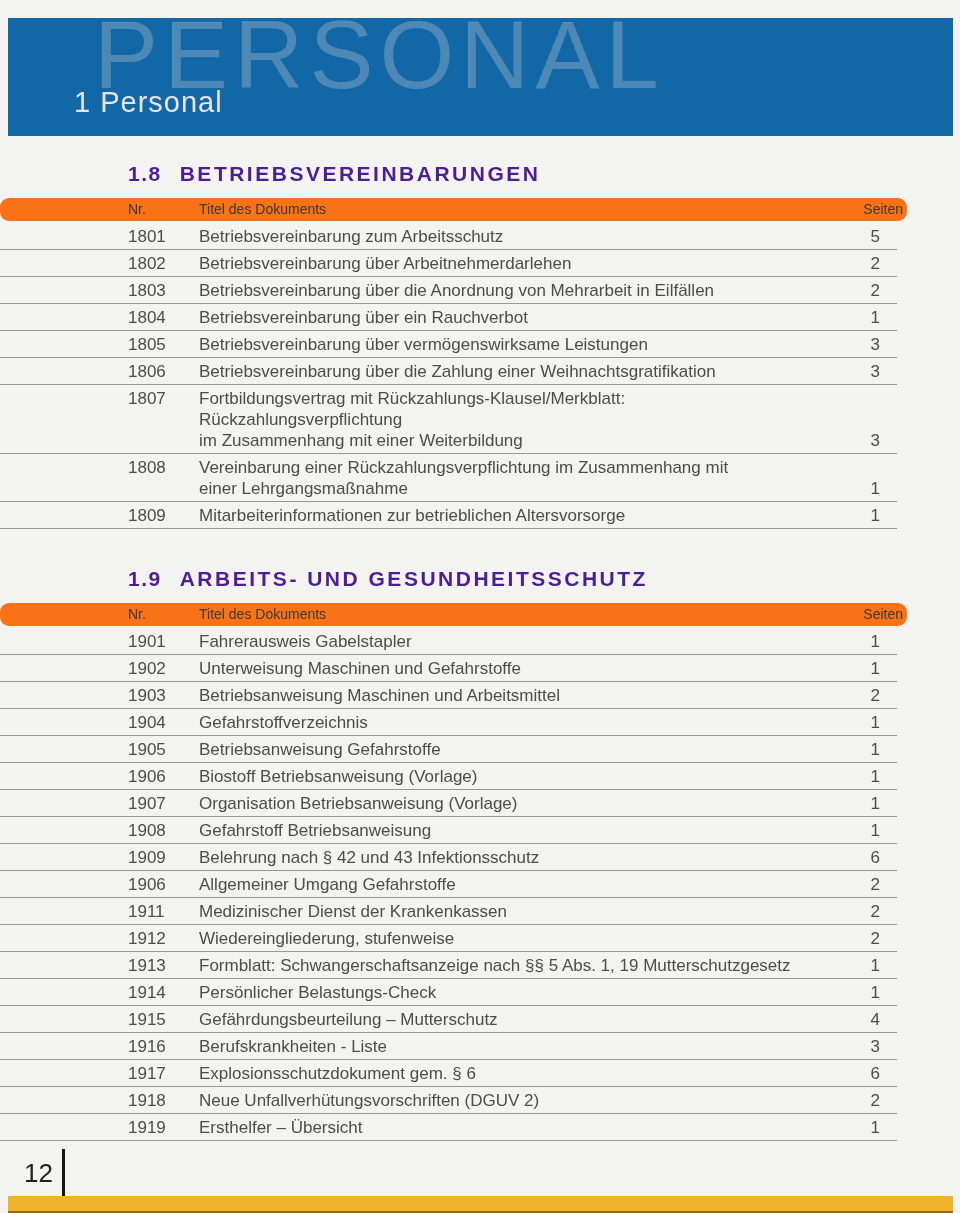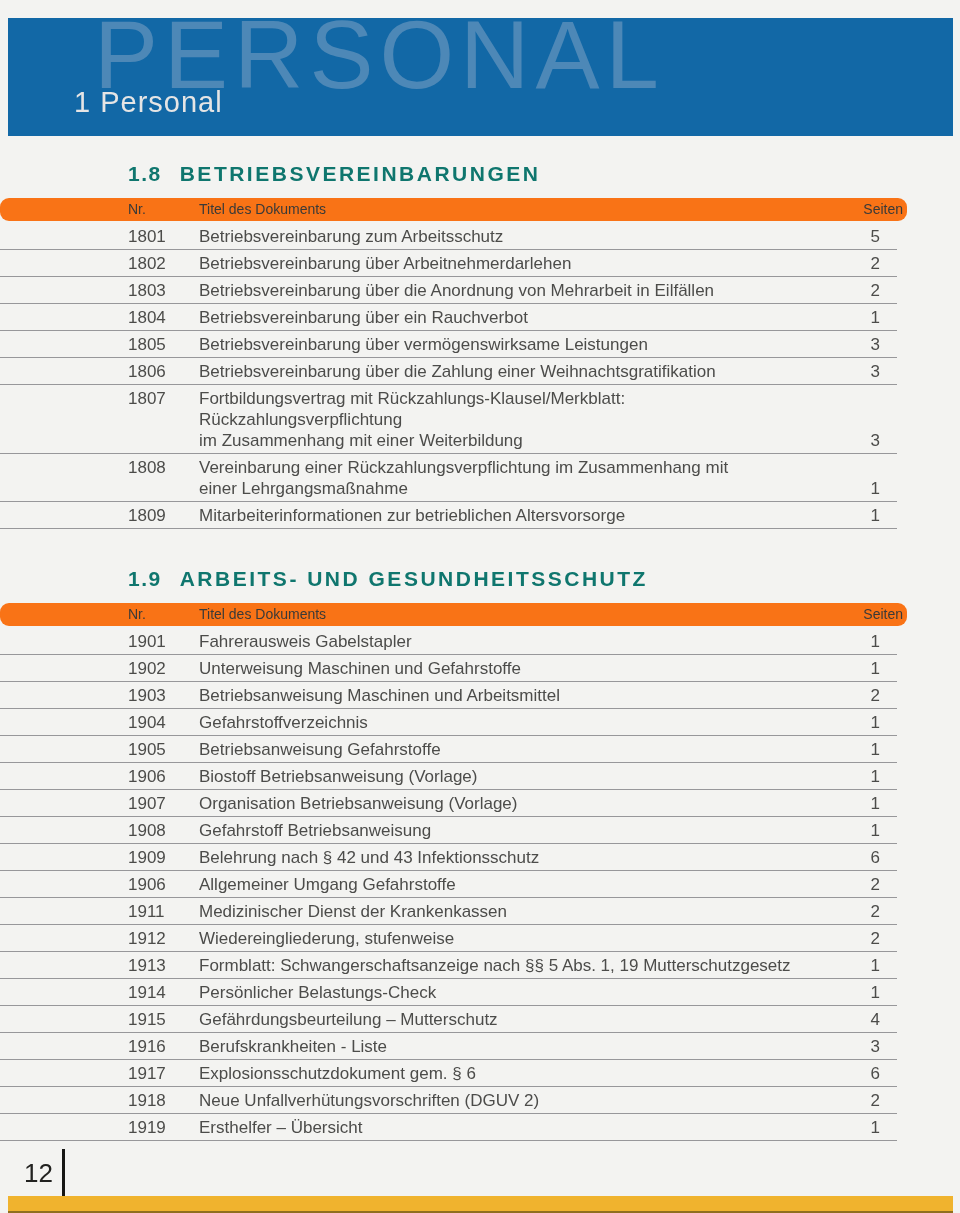--- a/index.html
+++ b/index.html
@@ -24,21 +24,21 @@
     color:#4d88b7;white-space:nowrap;
   }
   .chapter-title{
     position:absolute;left:66px;top:52px;
     font-size:29px;color:#e5e5e5;letter-spacing:1px;margin-top:16px;
   }
   
   .sections{position:absolute;top:124px;left:0;right:0;}
   .section-heading{
     margin:38px 0 12px 128px;
-    font-size:21px;font-weight:bold;color:#0f766e;
+    font-size:21px;font-weight:bold;color:#4c1d95;
     letter-spacing:2.5px;
   }
   .section-heading .sec-num{margin-right:18px;letter-spacing:1.5px;}
   .table-head{
     display:flex;align-items:baseline;
     background:#f97316;
     margin-right:53px;
     padding:3px 0 4px 128px;
     font-size:14px;color:#3a3a38;border-radius:9px;
   }

